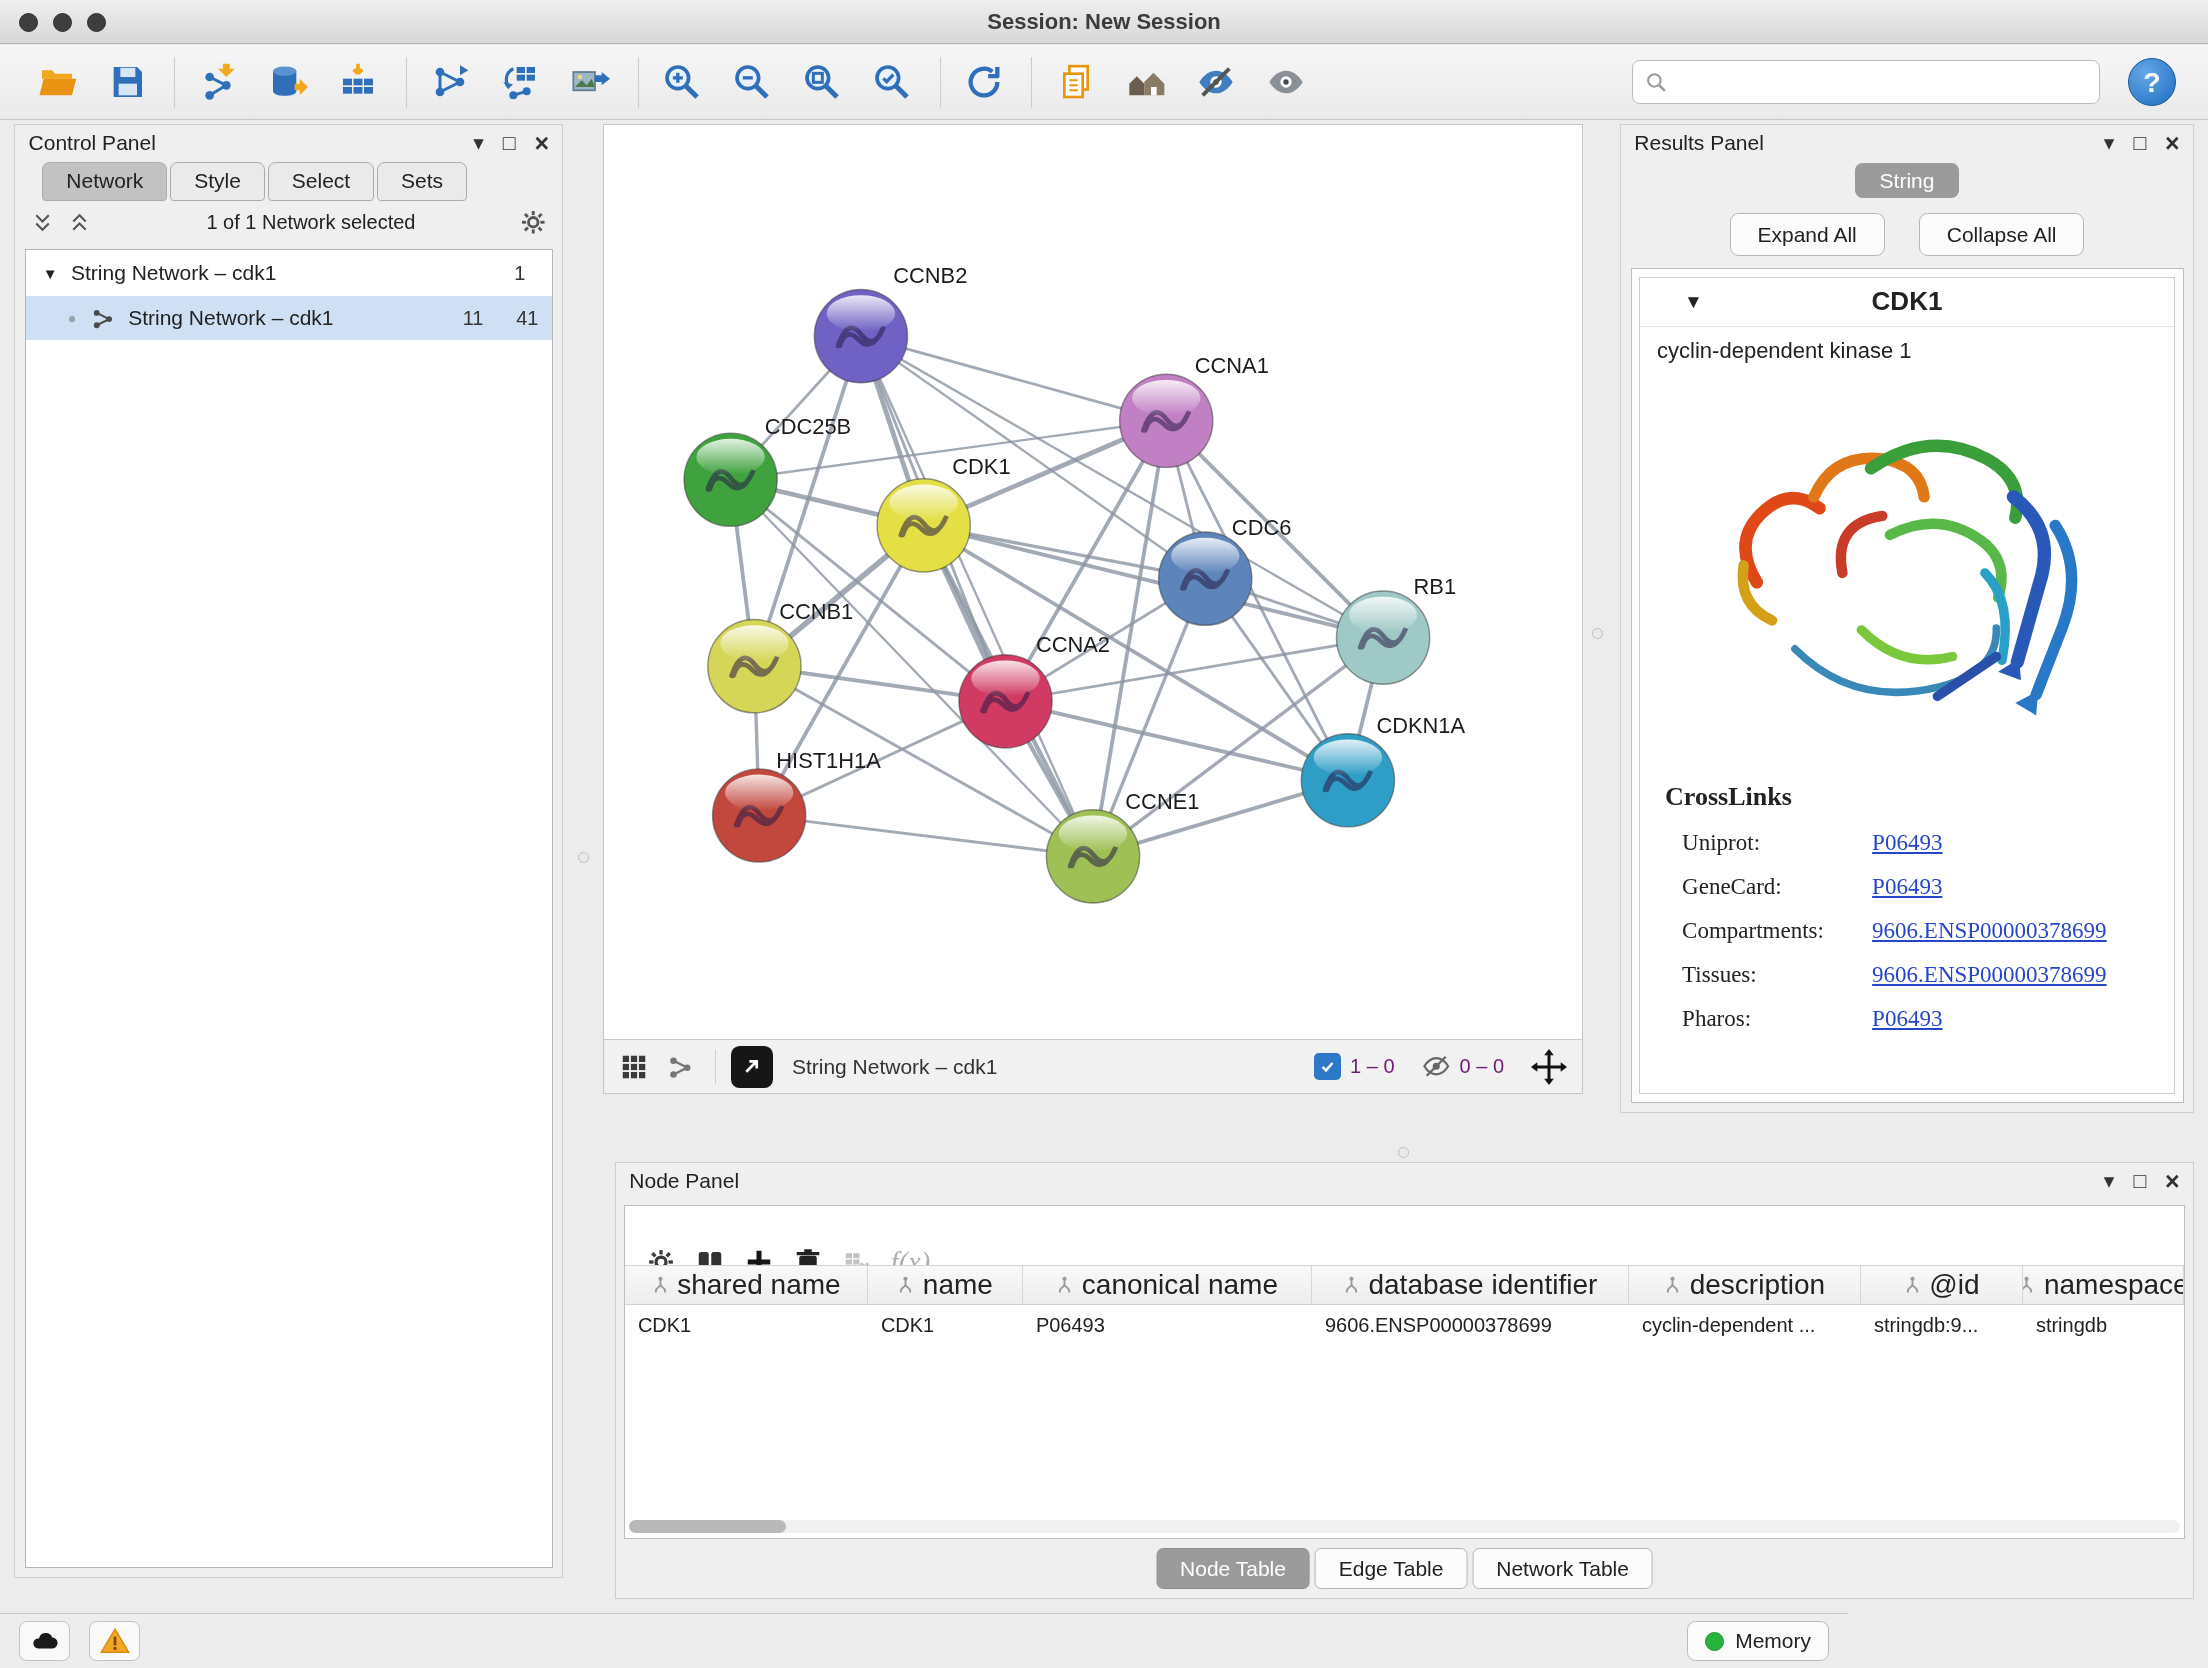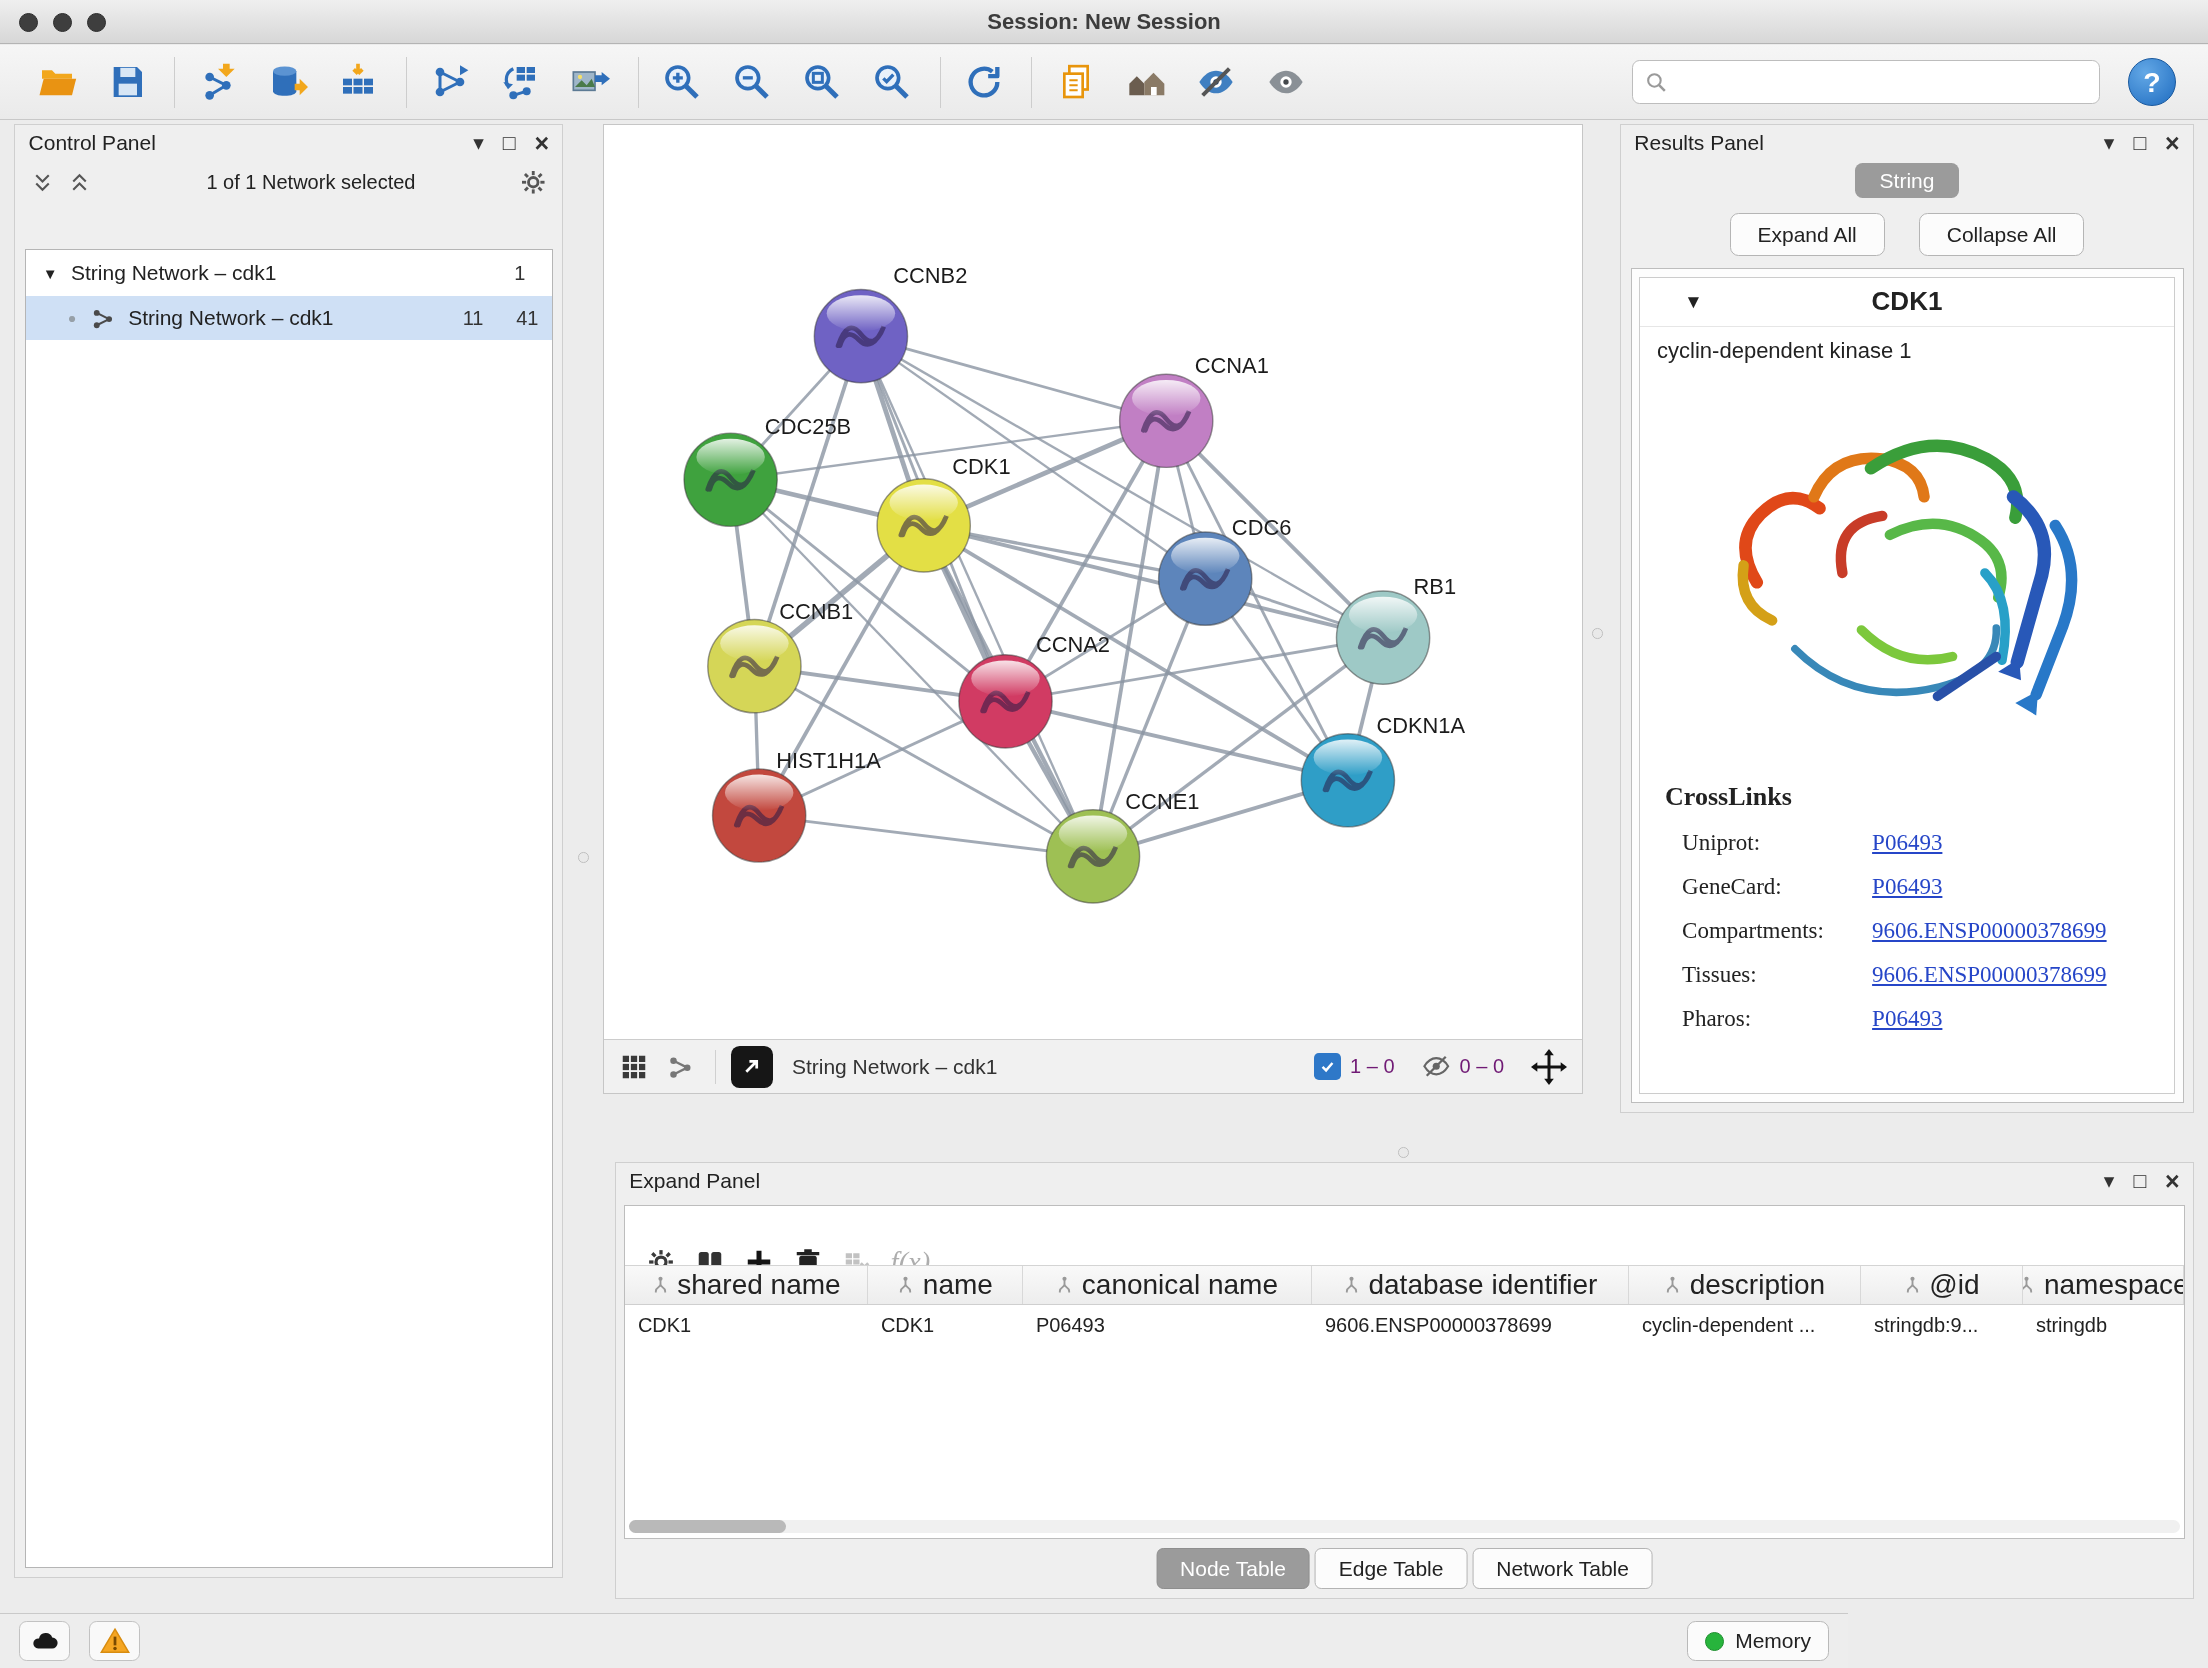--- a/index.html
+++ b/index.html
@@ -314,20 +314,26 @@
     </div>
   </div>
 
   <div class="control-panel">
     <div class="panel-h">
       <span>Control Panel</span>
       <span class="sp"></span>
       <span class="ph-ic">▾</span>
       <span class="ph-ic">□</span>
       <span class="ph-ic ph-x">×</span>
+    </div>
+    <div class="cp-tabs">
+      <span class="cp-tab active">Network</span>
+      <span class="cp-tab">Style</span>
+      <span class="cp-tab">Select</span>
+      <span class="cp-tab">Sets</span>
     </div>
     <div class="cp-status">
       <svg class="chev" viewBox="0 0 24 24" fill="none" stroke="#555" stroke-width="2">
           <path d="M6 5l6 6 6-6M6 13l6 6 6-6"></path>
         </svg>
       <svg class="chev" viewBox="0 0 24 24" fill="none" stroke="#555" stroke-width="2">
           <path d="M6 11l6-6 6 6M6 19l6-6 6 6"></path>
         </svg>
       <span class="txt">1 of 1 Network selected</span>
       <svg class="gear" viewBox="0 0 24 24">
@@ -604,21 +610,21 @@
         <div class="xl-row">
           <span class="xl-lab">Pharos:</span>
           <a class="xl-val">P06493</a>
         </div>
       </div>
     </div>
   </div>
 
   <div class="table-panel">
     <div class="panel-h">
-      <span>Expand Panel</span>
+      <span>Node Panel</span>
       <span class="sp"></span>
       <span class="ph-ic">▾</span>
       <span class="ph-ic">□</span>
       <span class="ph-ic ph-x">×</span>
     </div>
     <div class="tp-box">
       <div class="tp-toolbar">
         <svg viewBox="0 0 24 24">
             <circle cx="12" cy="12" r="4" fill="none" stroke="#3a3a3a" stroke-width="2.6"></circle>
             <g stroke="#3a3a3a" stroke-width="2.6">

